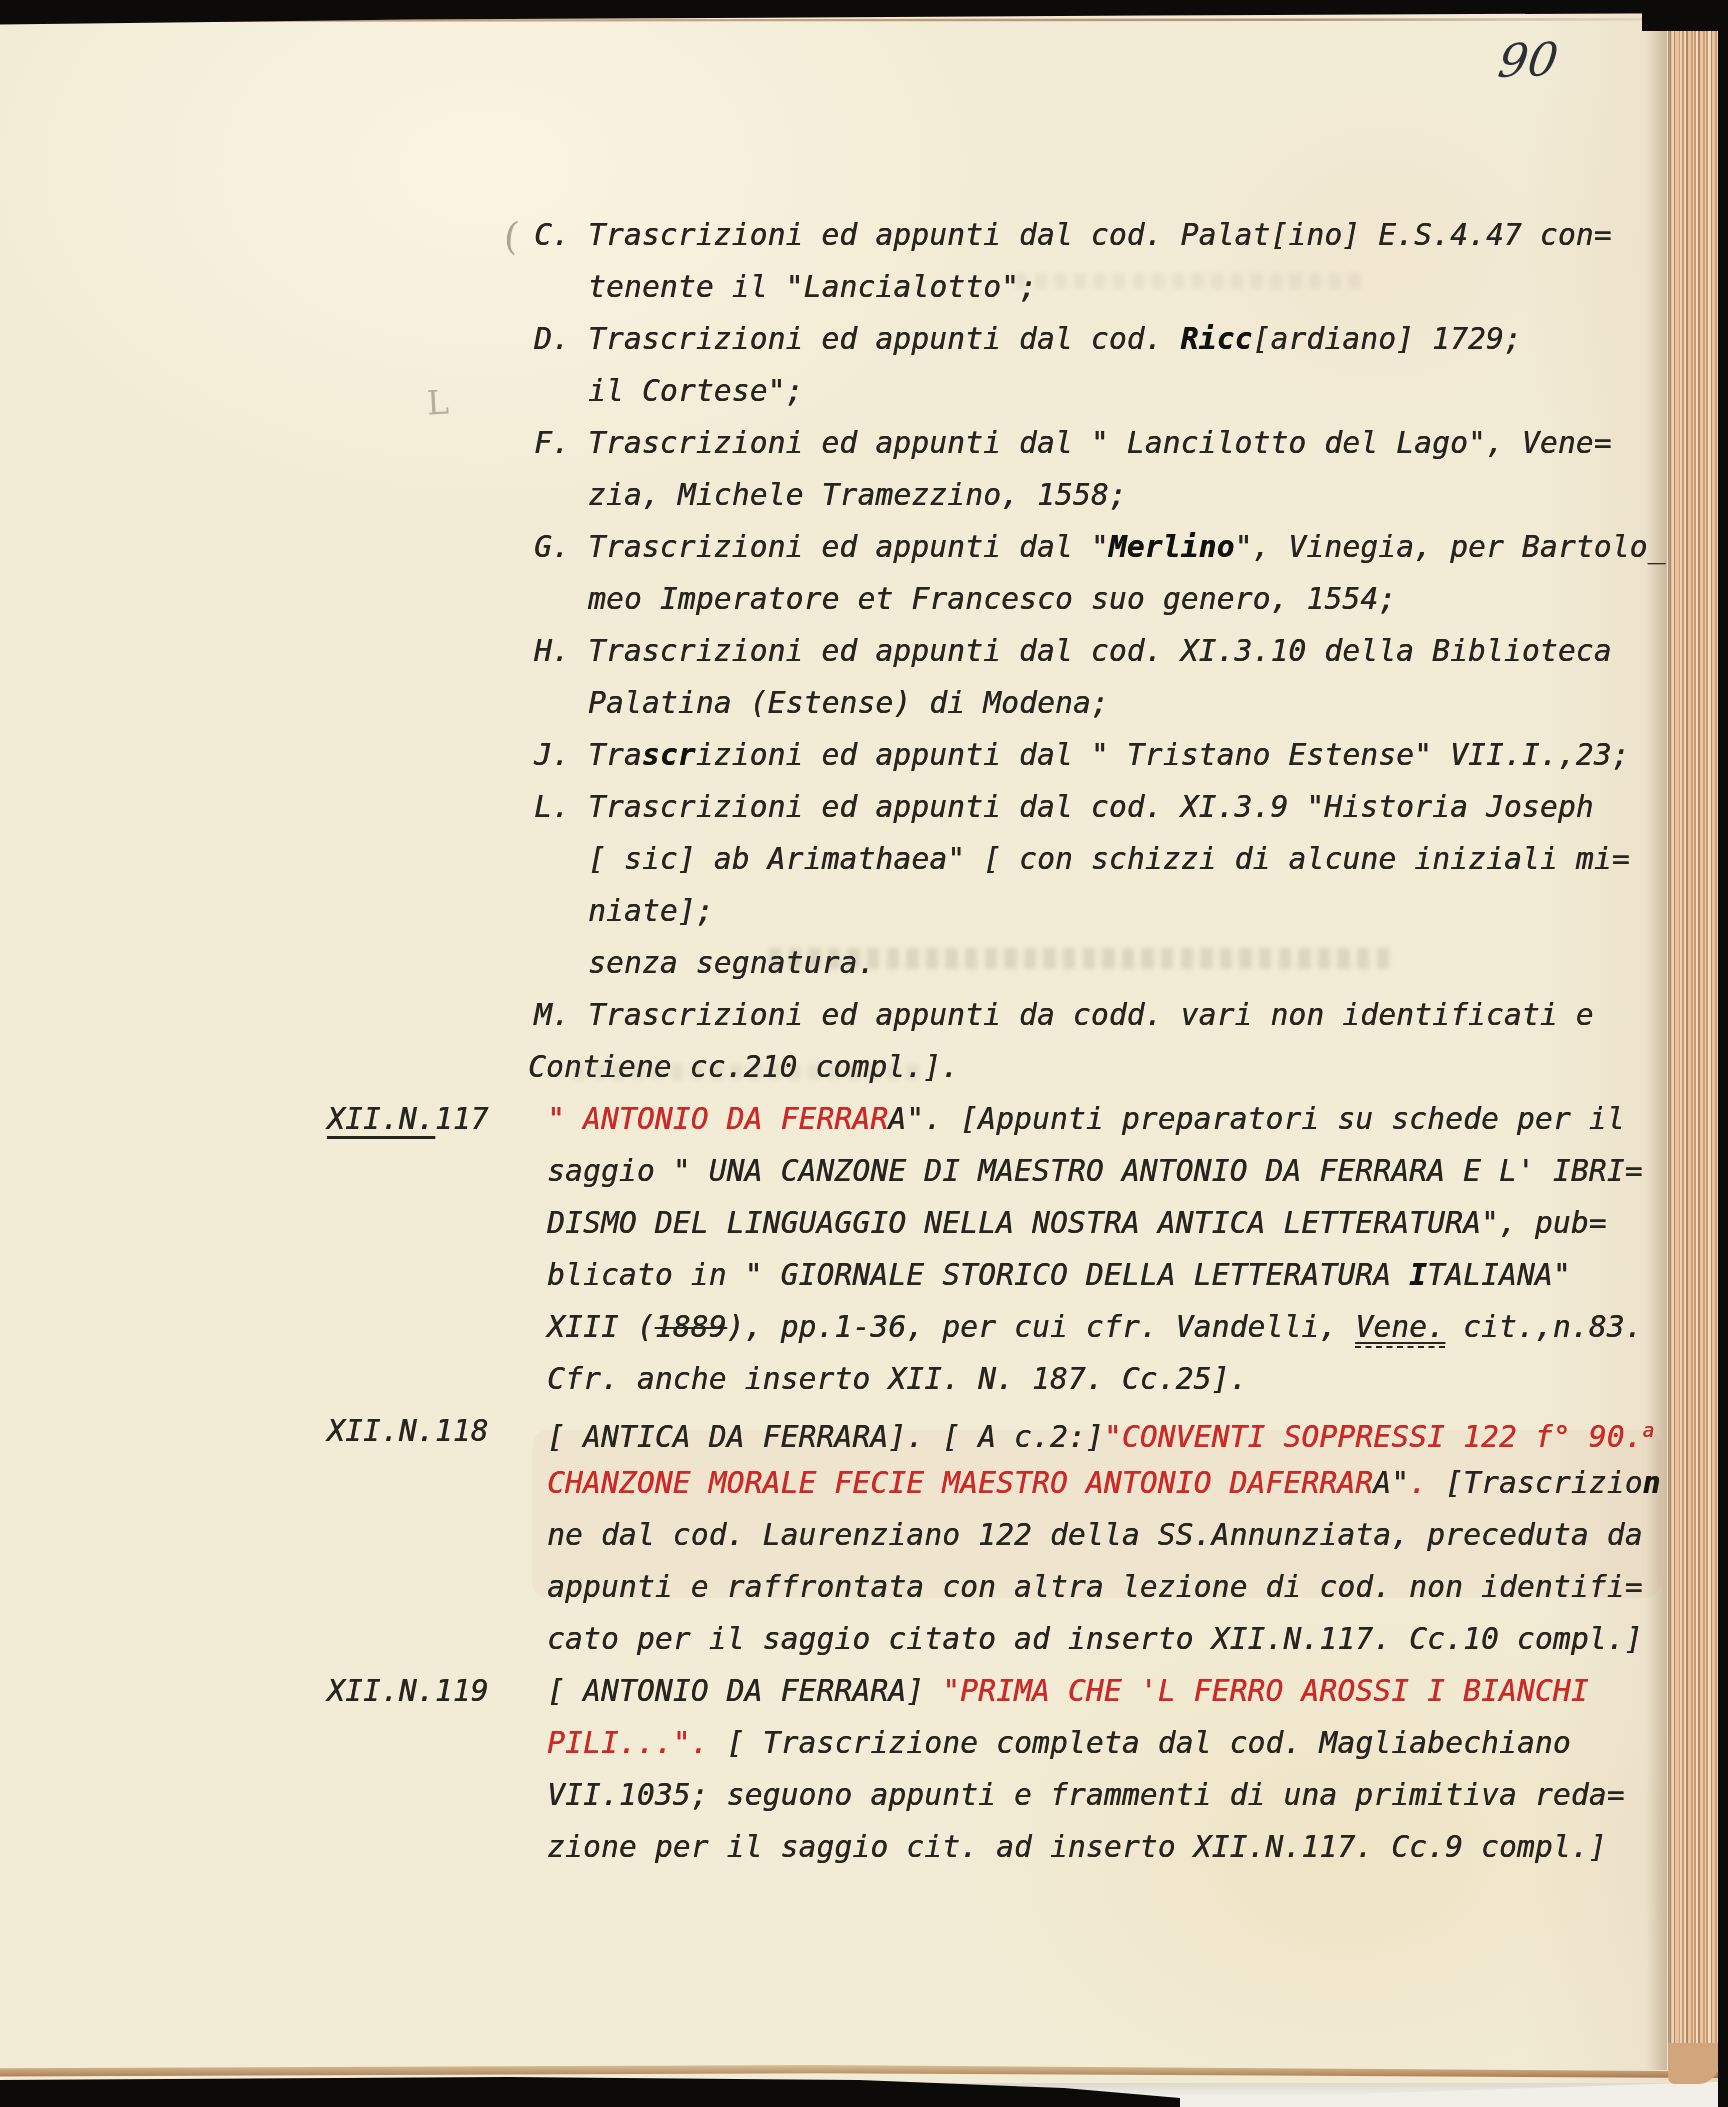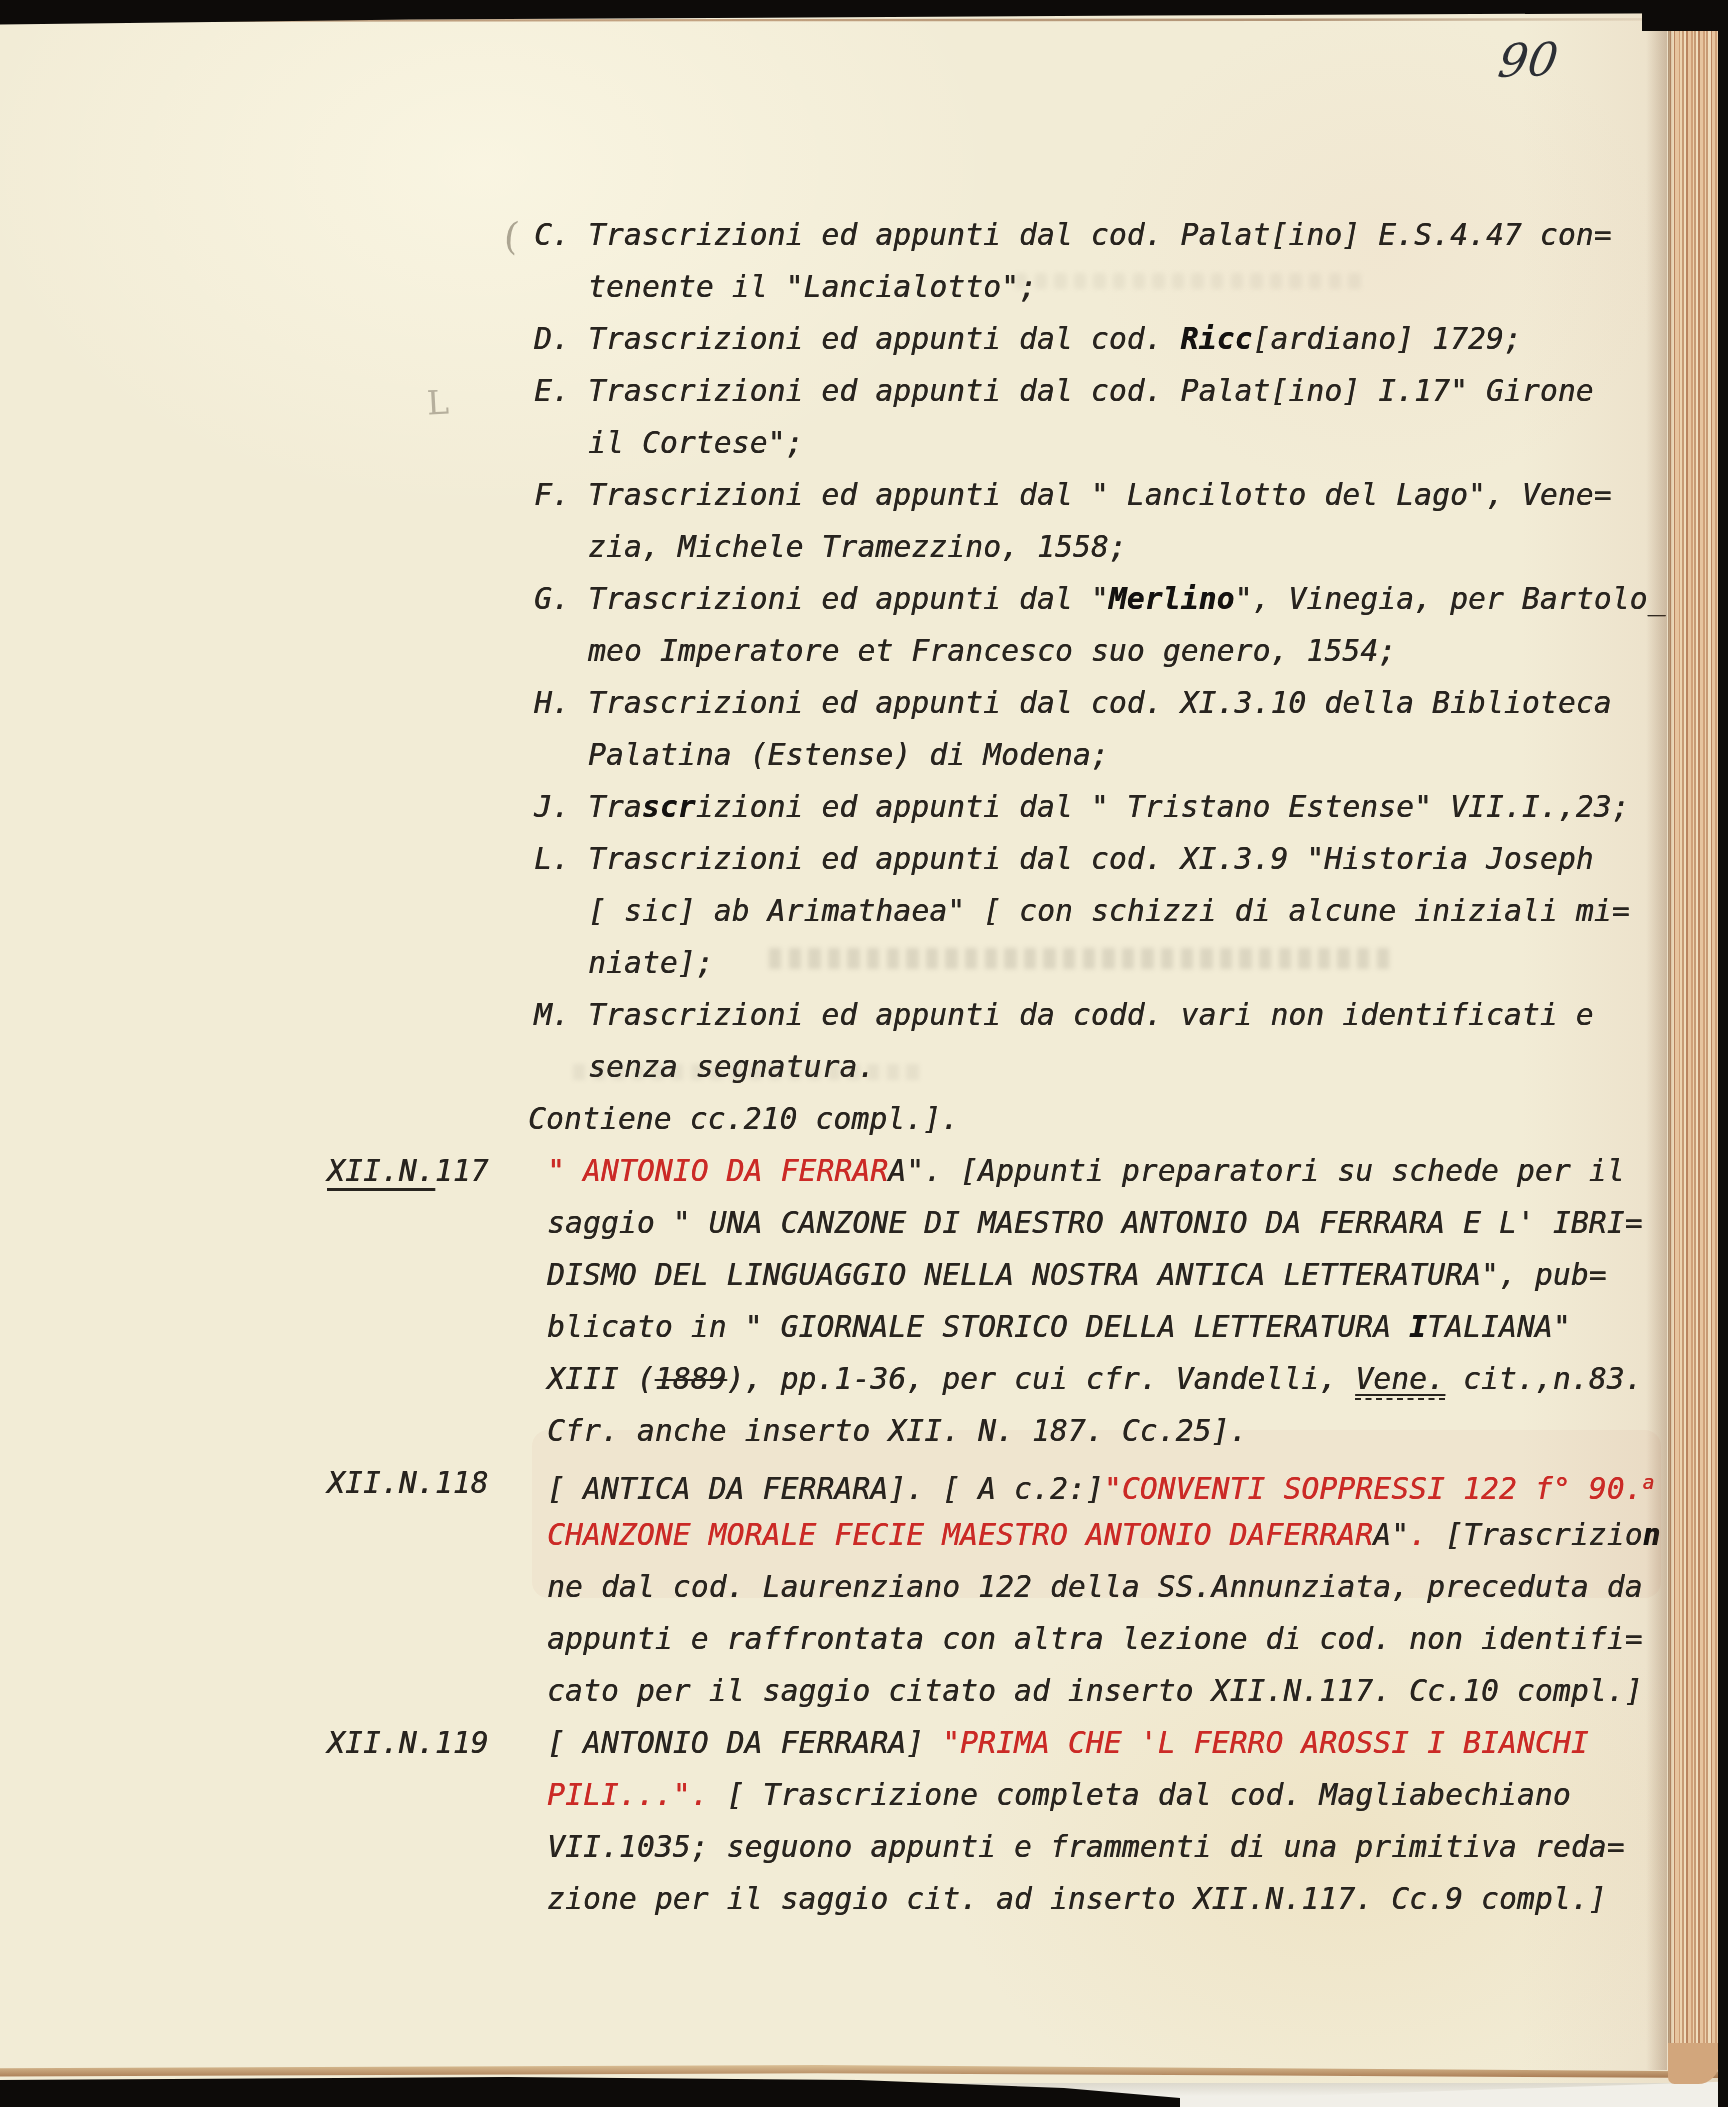--- a/index.html
+++ b/index.html
@@ -100,34 +100,33 @@
 
   <div class="pencil pencil-paren">(</div>
   <div class="pencil pencil-L">L</div>
 
   <div class="page-number">90</div>
 
   <div class="text-block">
       <div class="line k-letter"><span>C. Trascrizioni ed appunti dal cod. Palat[ino] E.S.4.47 con=</span></div>
       <div class="line k-cont"><span>tenente il "Lancialotto";</span></div>
       <div class="line k-letter"><span>D. Trascrizioni ed appunti dal cod. </span><span class="s-bold">Ricc</span><span>[ardiano] 1729;</span></div>
-      <div class="line k-letter"><span>E. Trascrizioni ed appunti dal cod. Palat[ino] I.17" Girone</span></div>
       <div class="line k-cont"><span>il Cortese";</span></div>
       <div class="line k-letter"><span>F. Trascrizioni ed appunti dal " Lancilotto del Lago", Vene=</span></div>
       <div class="line k-cont"><span>zia, Michele Tramezzino, 1558;</span></div>
       <div class="line k-letter"><span>G. Trascrizioni ed appunti dal "</span><span class="s-bold">Merlino</span><span>", Vinegia, per Bartolo_</span></div>
       <div class="line k-cont"><span>meo Imperatore et Francesco suo genero, 1554;</span></div>
       <div class="line k-letter"><span>H. Trascrizioni ed appunti dal cod. XI.3.10 della Biblioteca</span></div>
       <div class="line k-cont"><span>Palatina (Estense) di Modena;</span></div>
       <div class="line k-letter"><span>J. Tra</span><span class="s-bold">scr</span><span>izioni ed appunti dal " Tristano Estense" VII.I.,23;</span></div>
       <div class="line k-letter"><span>L. Trascrizioni ed appunti dal cod. XI.3.9 "Historia Joseph</span></div>
       <div class="line k-cont"><span>[ sic] ab Arimathaea" [ con schizzi di alcune iniziali mi=</span></div>
       <div class="line k-cont"><span>niate];</span></div>
+      <div class="line k-cont"><span>senza segnatura.</span></div>
       <div class="line k-letter"><span>M. Trascrizioni ed appunti da codd. vari non identificati e</span></div>
-      <div class="line k-cont"><span>senza segnatura.</span></div>
       <div class="line k-outer"><span>Contiene cc.210 compl.].</span></div>
       <div class="line k-entry"><span class="entry-label"><span class="s-ul">XII.N.</span><span>117</span></span><span class="s-red">" ANTONIO DA FERRAR</span><span>A". [Appunti preparatori su schede per il</span></div>
       <div class="line k-entry"><span>saggio " UNA CANZONE DI MAESTRO ANTONIO DA FERRARA E L' IBRI=</span></div>
       <div class="line k-entry"><span>DISMO DEL LINGUAGGIO NELLA NOSTRA ANTICA LETTERATURA", pub=</span></div>
       <div class="line k-entry"><span>blicato in " GIORNALE STORICO DELLA LETTERATURA </span><span class="s-bold">I</span><span>TALIANA"</span></div>
       <div class="line k-entry"><span>XIII (</span><span class="s-strike">1889</span><span>), pp.1-36, per cui cfr. Vandelli, </span><span class="s-bibl">Vene.</span><span> cit.,n.83.</span></div>
       <div class="line k-entry"><span>Cfr. anche inserto XII. N. 187. Cc.25].</span></div>
       <div class="line k-entry"><span class="entry-label"><span>XII.N.118</span></span><span>[ ANTICA DA FERRARA]. [ A c.2:]</span><span class="s-red">"CONVENTI SOPPRESSI 122 f° 90.</span><span class="s-red s-sup">a</span></div>
       <div class="line k-entry"><span class="s-red">CHANZONE MORALE FECIE MAESTRO ANTONIO DAFERRAR</span><span>A"</span><span class="s-red">.</span><span> [Trascrizio</span><span class="s-bold">n</span></div>
       <div class="line k-entry"><span>ne dal cod. Laurenziano 122 della SS.Annunziata, preceduta da</span></div>

